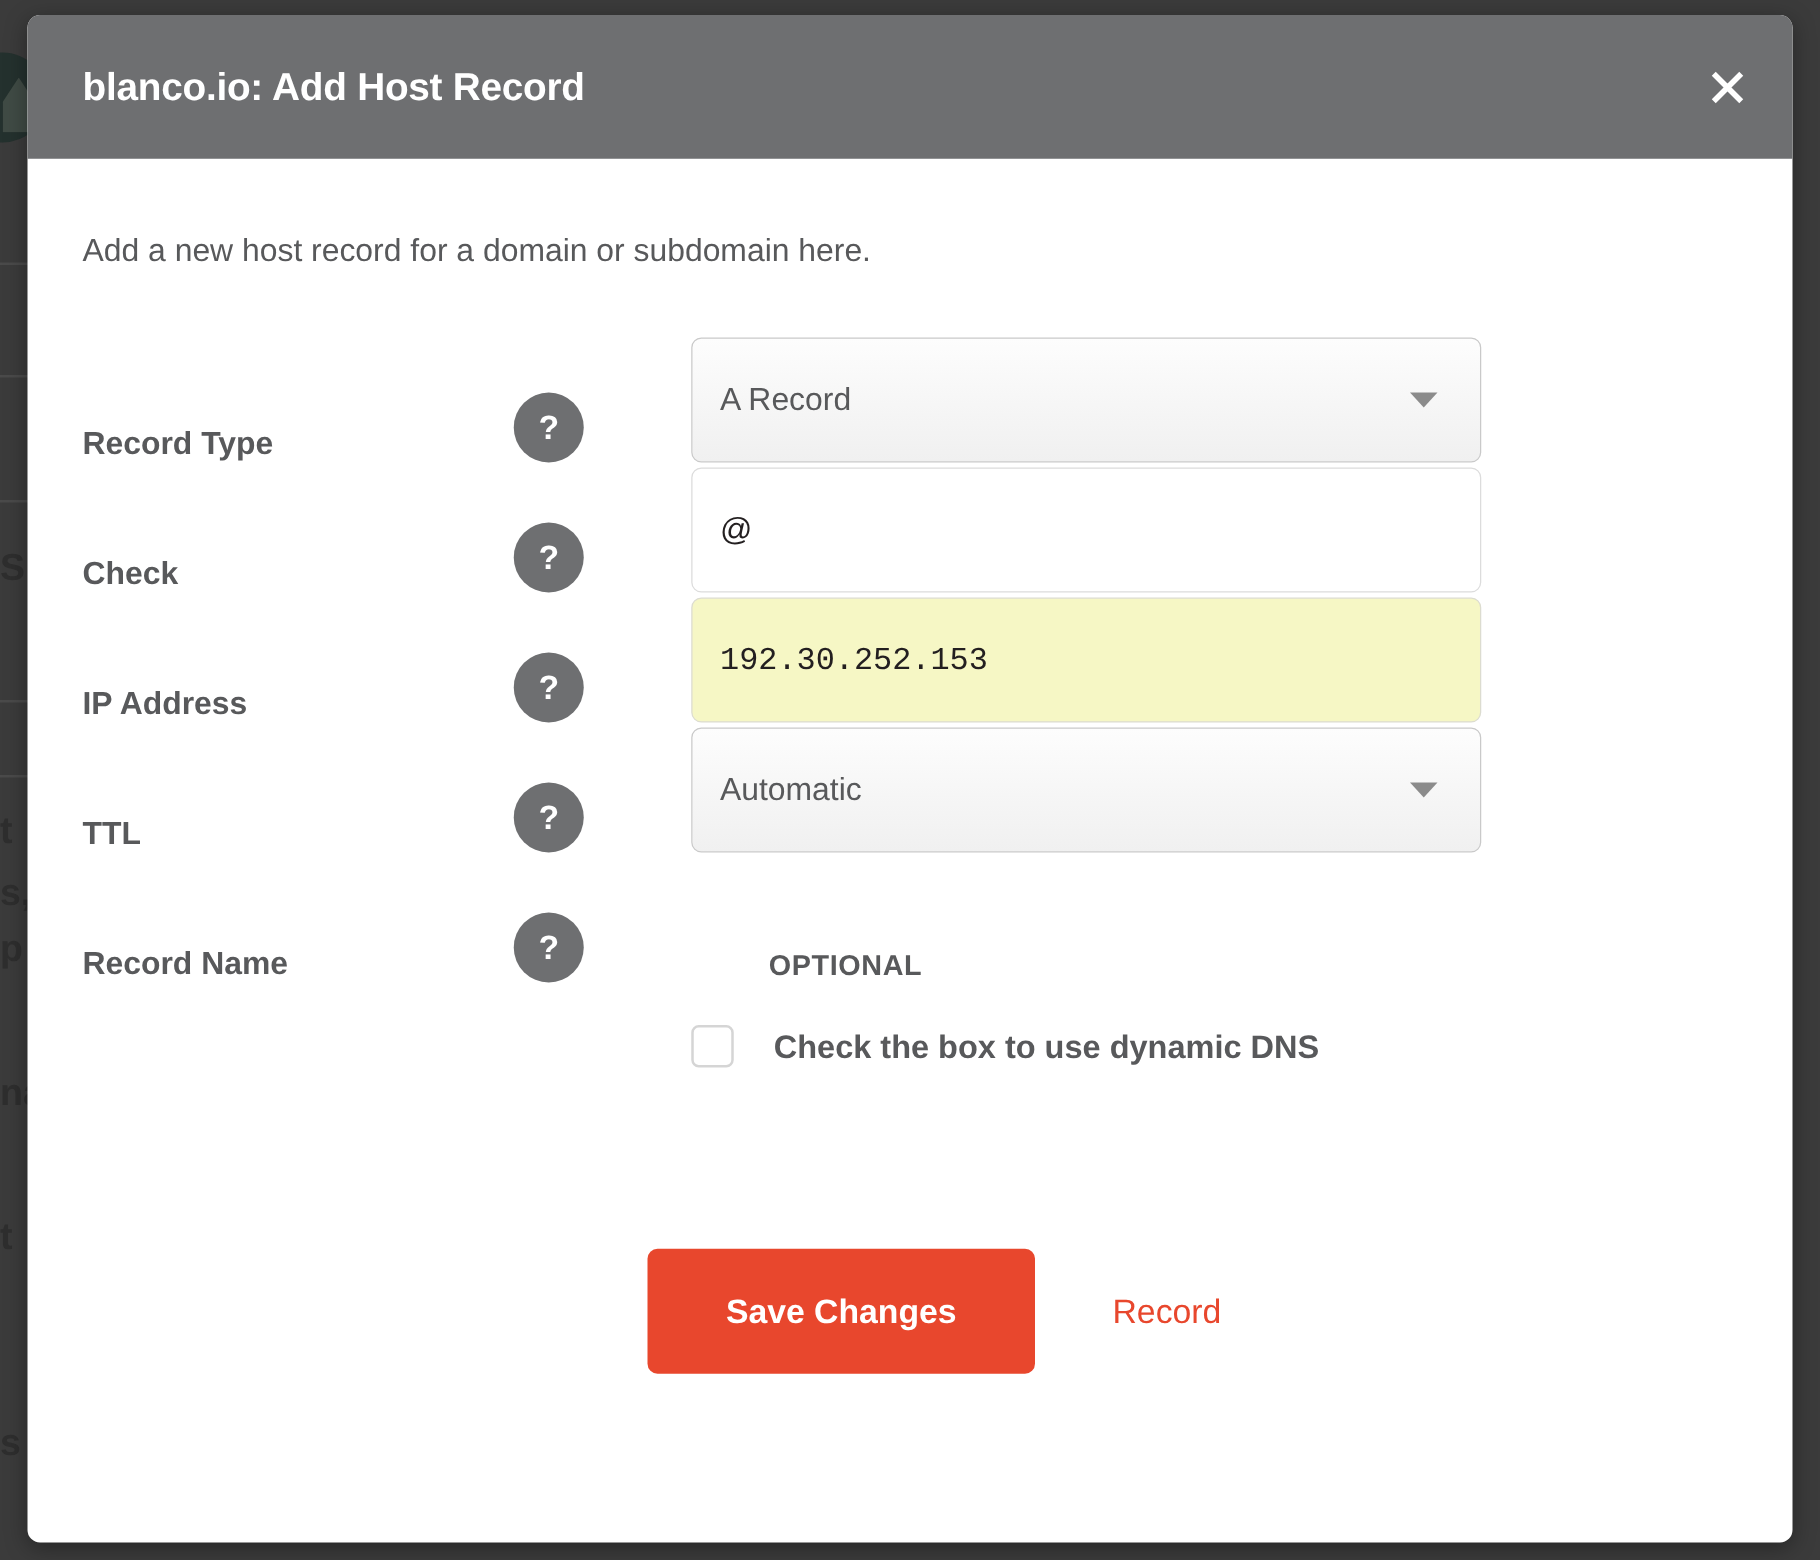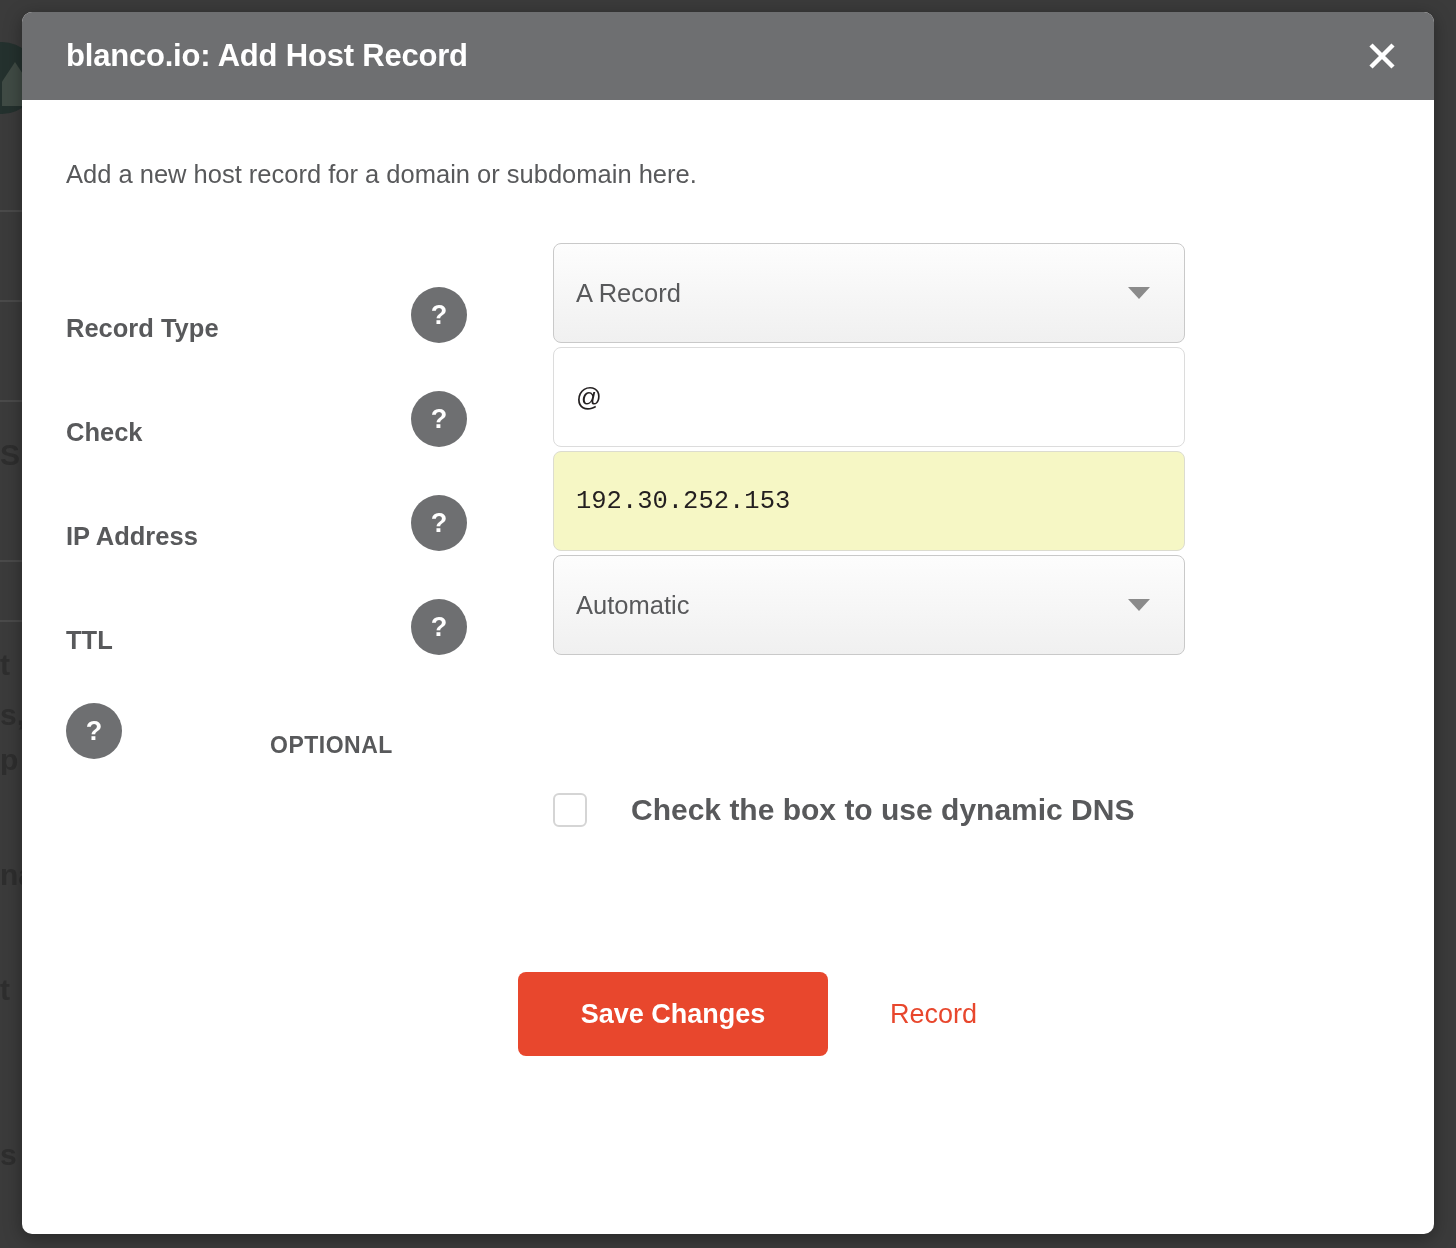--- a/index.html
+++ b/index.html
@@ -65,21 +65,21 @@
     width: 1412px;
     height: 1222px;
     background: #ffffff;
     border-radius: 10px;
     overflow: hidden;
     box-shadow: 0 4px 18px rgba(0,0,0,.35);
   }
 
   .modal-header {
     position: relative;
-    height: 88px;
+    height: 115px;
     background: #6e6f71;
     display: flex;
     align-items: center;
   }
   .modal-title {
     margin-left: 44px;
     color: #ffffff;
     font-size: 31px;
     font-weight: 700;
     letter-spacing: -0.2px;
@@ -208,44 +208,44 @@
   .checkbox-box {
     width: 34px;
     height: 34px;
     border: 2px solid #d5d5d5;
     border-radius: 6px;
     background: #ffffff;
     cursor: pointer;
     flex: 0 0 34px;
   }
   .checkbox-label {
-    margin-left: 44px;
-    color: #58595b;
-    font-size: 30px;
+    margin-left: 32px;
+    color: #58595b;
+    font-size: 26px;
     font-weight: 700;
     cursor: pointer;
   }
 
   
   .actions {
     display: flex;
     align-items: center;
     margin-top: 145px;
     margin-left: 452px;
   }
   .btn-primary {
     background: #e8472d;
     color: #ffffff;
     border: none;
     border-radius: 8px;
     font-family: "Liberation Sans", sans-serif;
     font-size: 27px;
     font-weight: 700;
     padding: 0 36px;
-    height: 84px;
+    height: 100px;
     min-width: 310px;
     cursor: pointer;
   }
   .btn-link {
     background: transparent;
     border: none;
     color: #e8472d;
     font-family: "Liberation Sans", sans-serif;
     font-size: 27px;
     font-weight: 400;
@@ -322,20 +322,21 @@
       <div class="help-icon">?</div>
       <div class="field">
         <div class="control select-box">
           <span>Automatic</span>
           <span class="select-arrow"></span>
         </div>
       </div>
     </div>
 
     <div class="form-row">
+      <div class="row-label">Record Name</div>
       <div class="help-icon">?</div>
       <div class="optional-tag">OPTIONAL</div>
     </div>
 
     <div class="checkbox-row">
       <div class="checkbox-box"></div>
       <div class="checkbox-label">Check the box to use dynamic DNS</div>
     </div>
 
     <div class="actions">

